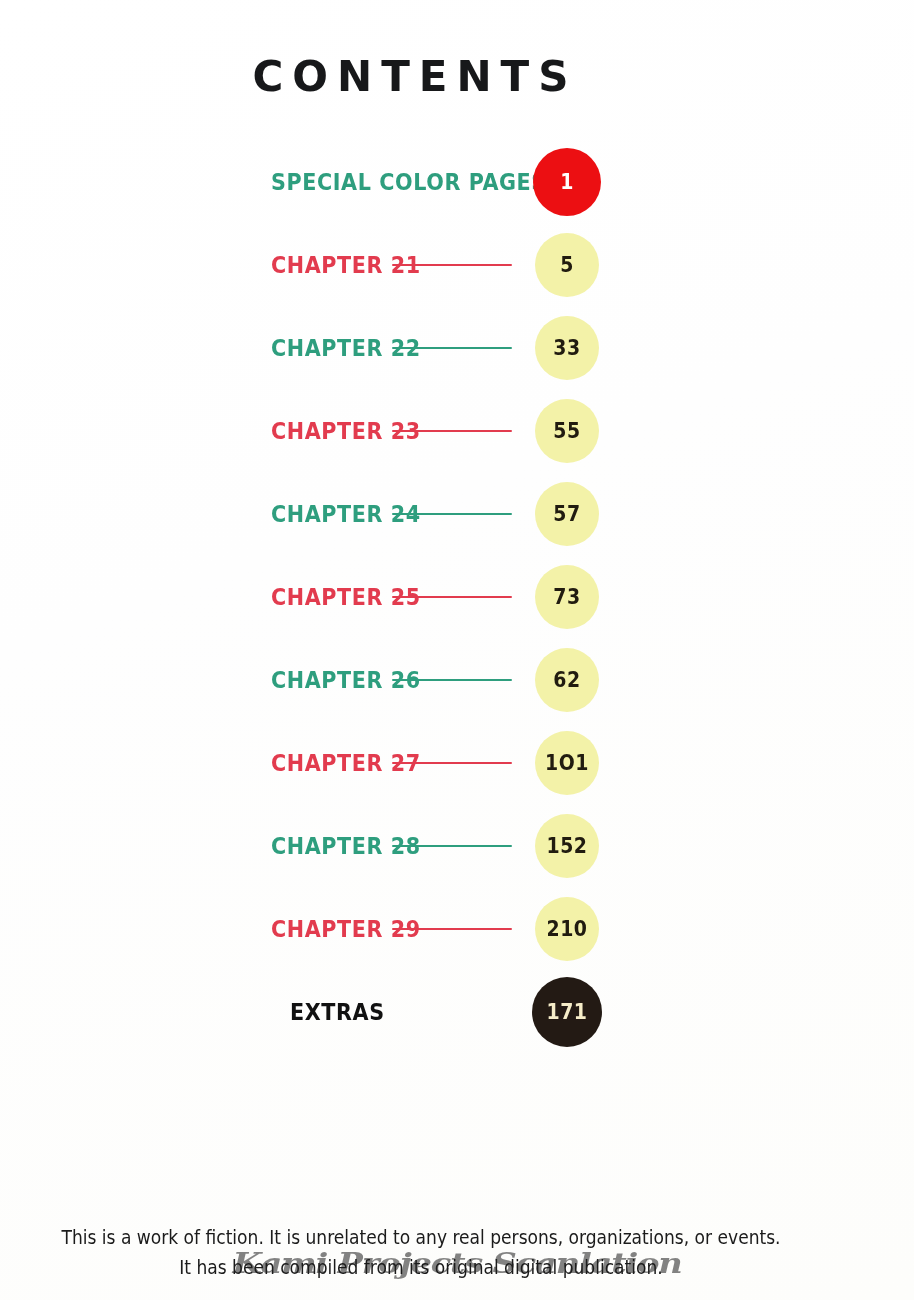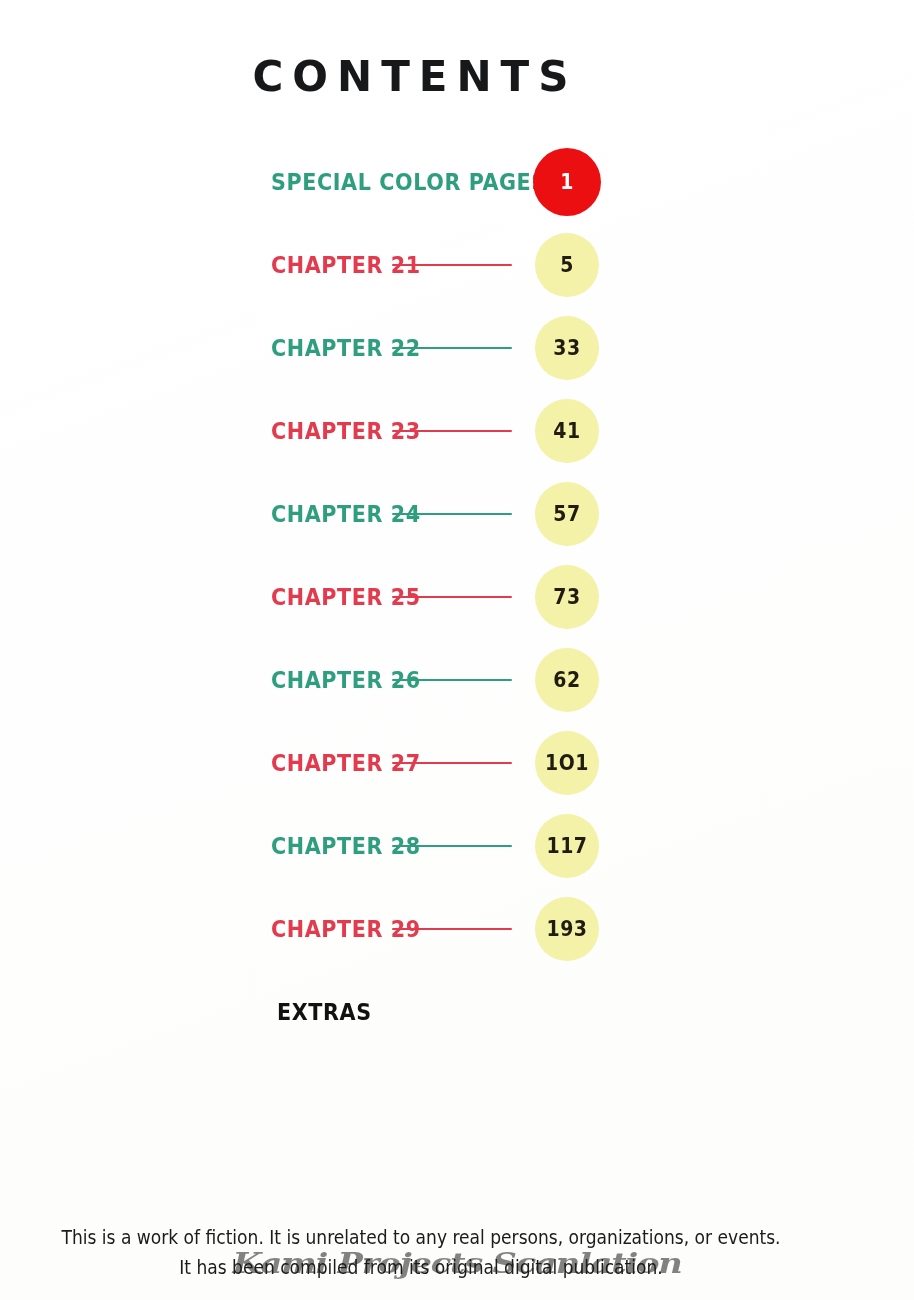--- a/index.html
+++ b/index.html
@@ -55,21 +55,21 @@
     top: 50%;
     transform: translateY(-50%);
     font-family: "DejaVu Sans Condensed", "Liberation Sans Narrow", "Liberation Sans", sans-serif;
     font-weight: 700;
     font-size: 23px;
     letter-spacing: 0.6px;
     white-space: nowrap;
     line-height: 1;
   }
   .row-label.indent {
-    left: 277px;
+    left: 290px;
   }
   .row-line {
     position: absolute;
     top: 50%;
     transform: translateY(-50%);
     height: 2px;
     border-radius: 1px;
   }
   .row-badge {
     position: absolute;
@@ -154,21 +154,21 @@
         <div class="row-badge">5</div>
       </div>
       <div class="row">
         <div class="row-label" style="color: rgb(46, 158, 126);">CHAPTER 22</div>
         <div class="row-line" style="background: rgb(46, 158, 126); left: 392px; width: 120px;"></div>
         <div class="row-badge">33</div>
       </div>
       <div class="row">
         <div class="row-label" style="color: rgb(226, 59, 78);">CHAPTER 23</div>
         <div class="row-line" style="background: rgb(226, 59, 78); left: 392px; width: 120px;"></div>
-        <div class="row-badge">41</div>
+        <div class="row-badge">55</div>
       </div>
       <div class="row">
         <div class="row-label" style="color: rgb(46, 158, 126);">CHAPTER 24</div>
         <div class="row-line" style="background: rgb(46, 158, 126); left: 392px; width: 120px;"></div>
         <div class="row-badge">57</div>
       </div>
       <div class="row">
         <div class="row-label" style="color: rgb(226, 59, 78);">CHAPTER 25</div>
         <div class="row-line" style="background: rgb(226, 59, 78); left: 392px; width: 120px;"></div>
         <div class="row-badge">73</div>
@@ -179,29 +179,30 @@
         <div class="row-badge">62</div>
       </div>
       <div class="row">
         <div class="row-label" style="color: rgb(226, 59, 78);">CHAPTER 27</div>
         <div class="row-line" style="background: rgb(226, 59, 78); left: 392px; width: 120px;"></div>
         <div class="row-badge">1O1</div>
       </div>
       <div class="row">
         <div class="row-label" style="color: rgb(46, 158, 126);">CHAPTER 28</div>
         <div class="row-line" style="background: rgb(46, 158, 126); left: 392px; width: 120px;"></div>
-        <div class="row-badge">117</div>
+        <div class="row-badge">152</div>
       </div>
       <div class="row">
         <div class="row-label" style="color: rgb(226, 59, 78);">CHAPTER 29</div>
         <div class="row-line" style="background: rgb(226, 59, 78); left: 392px; width: 120px;"></div>
-        <div class="row-badge">193</div>
+        <div class="row-badge">210</div>
       </div>
       <div class="row">
         <div class="row-label indent" style="color: rgb(17, 17, 17);">EXTRAS</div>
+        <div class="row-badge last">171</div>
       </div>
     </div>
 
   <div class="footer">
     <span class="footer-line">This is a work of fiction. It is unrelated to any real persons, organizations, or events.</span>
     <span class="footer-line">It has been compiled from its original digital publication.</span>
   </div>
 
   <div class="watermark">Kami Projects Scanlation</div>
 

